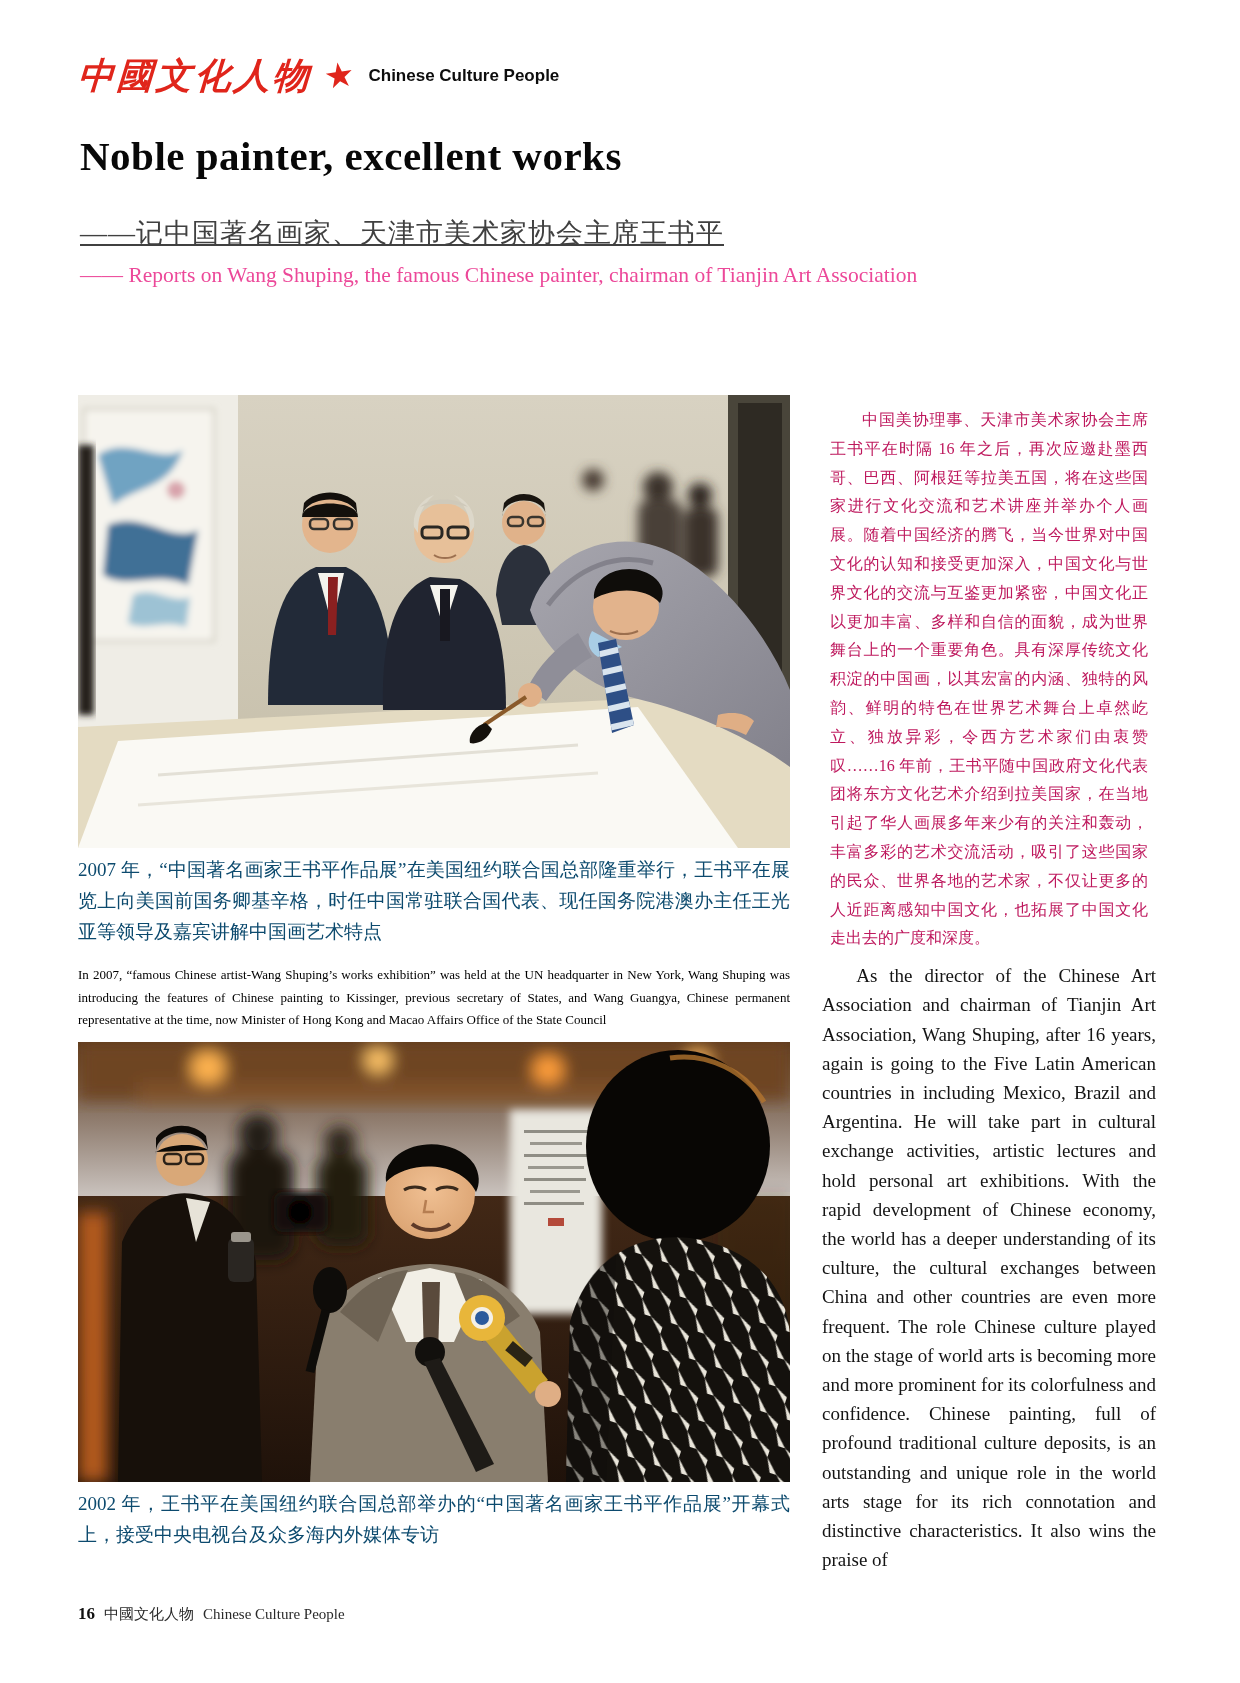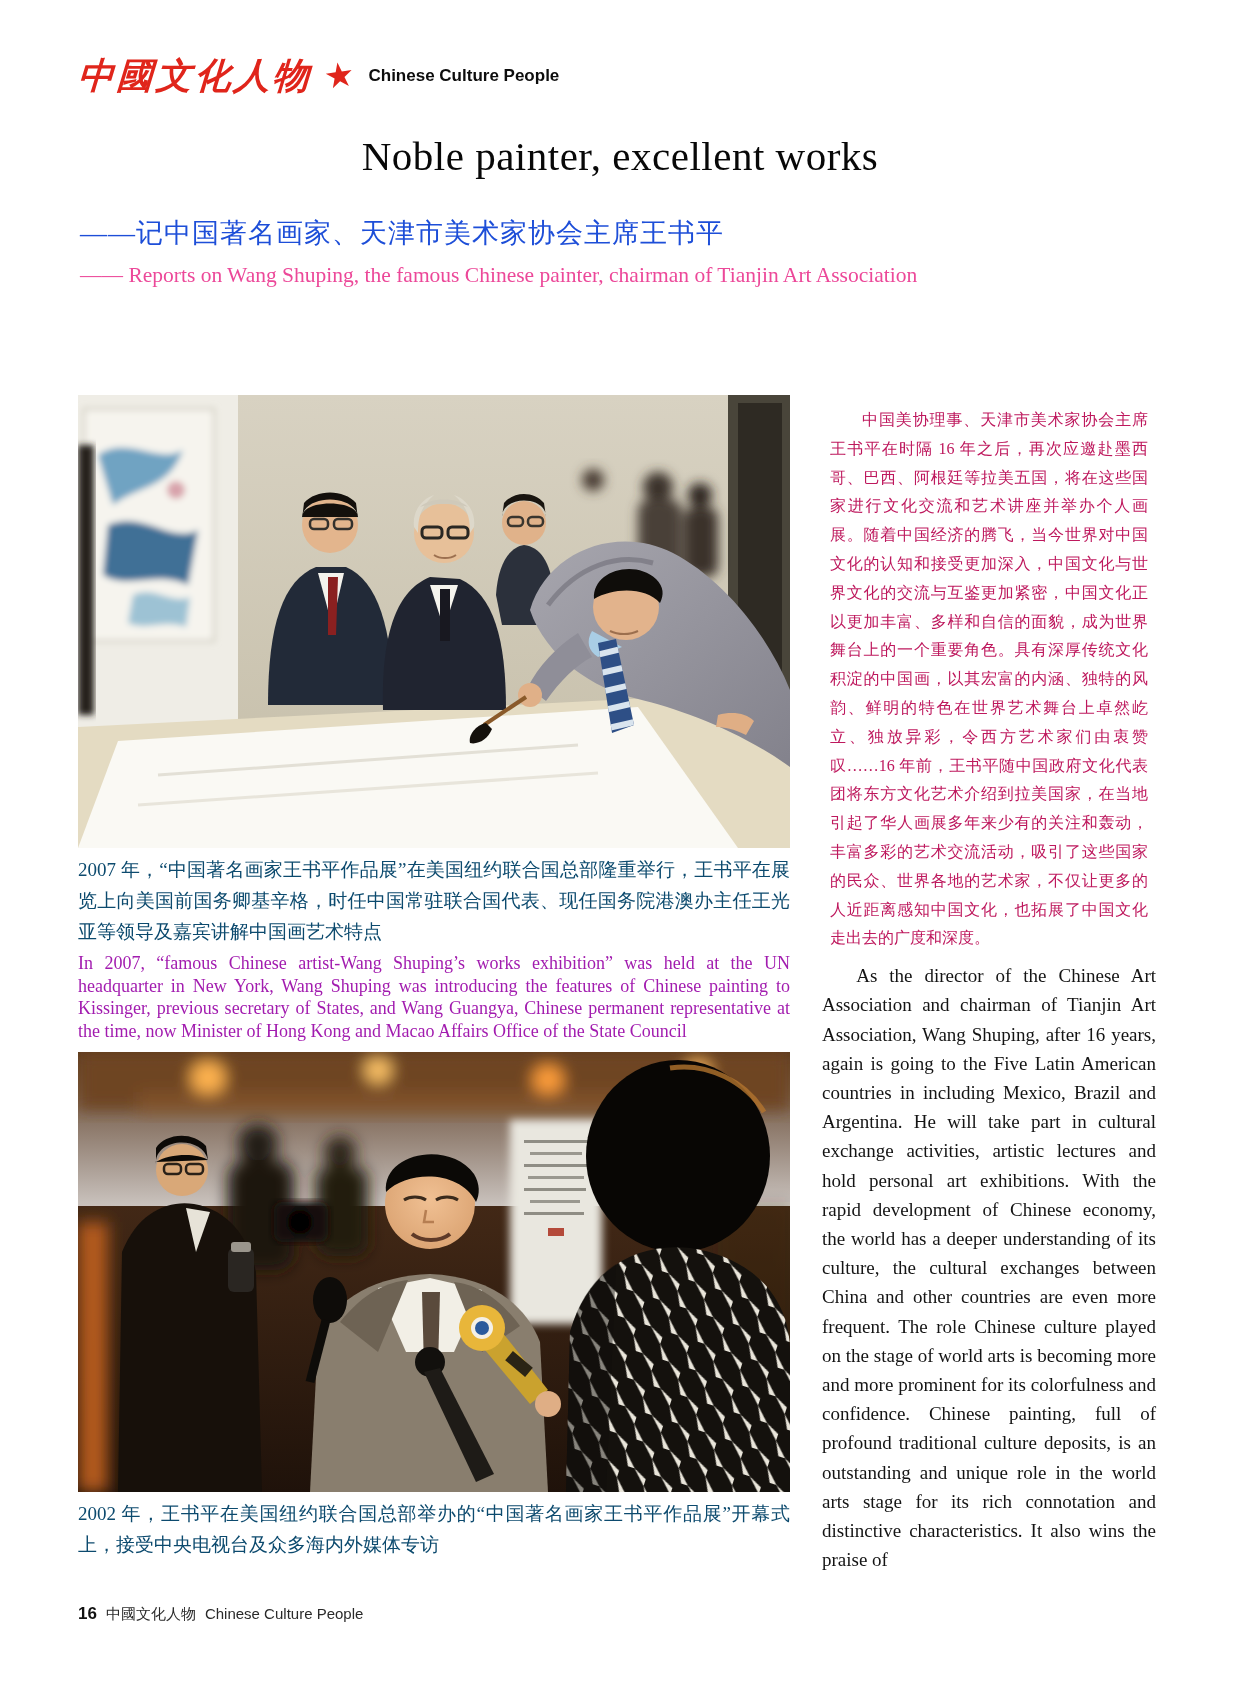--- a/index.html
+++ b/index.html
@@ -34,57 +34,57 @@
     font-weight:bold;font-size:17px;color:#0d0d0d;
     margin-left:2px;
   }
   
   .title-block{position:absolute;left:80px;top:118px;width:1080px;}
   .title-cn{
     font-size:63px;font-weight:bold;letter-spacing:7px;
     line-height:1.1;color:#080808;margin:0;
   }
   .title-en{
-    font-size:41px;font-weight:normal;letter-spacing:0.5px;
-    line-height:1.1;color:#080808;margin:16px 0 0 0;text-align:center;
+    font-size:41px;font-weight:bold;letter-spacing:0.5px;
+    line-height:1.1;color:#080808;margin:16px 0 0 0;
   }
   .subtitle-cn{
-    font-size:27px;color:#1d4ed8;margin:36px 0 0 0;letter-spacing:1px;
+    font-size:27px;color:#404040;margin:36px 0 0 0;letter-spacing:1px;text-decoration:underline;
   }
   .subtitle-en{
     font-size:21.5px;color:#ec4899;margin:12px 0 0 0;
   }
   
   .left-col{position:absolute;left:78px;top:395px;width:712px;}
   .right-col{position:absolute;left:822px;top:398px;width:334px;}
   figure{margin:0;padding:0;}
   .photo{display:block;width:712px;}
   .cap-cn{
     margin-top:6px;
     font-size:19px;line-height:31px;color:#0c4a6e;
     text-align:justify;
   }
   .cap-en{
-    margin-top:5px;
-    font-size:18px;line-height:22.6px;color:#a21caf;
+    margin-top:17px;
+    font-size:13px;line-height:22.6px;color:#000000;
     text-align:justify;
   }
   .photo2-wrap{margin-top:10px;}
   .para-cn{
     font-size:16px;line-height:28.8px;color:#be185d;
     text-align:justify;text-indent:2em;margin:8px;
   }
   .para-en{
     font-size:19px;line-height:29.2px;color:#141414;
     text-align:justify;text-indent:1.8em;margin:6px 0 0 0;
   }
   
   .footer{
     position:absolute;left:78px;top:1604px;
-    font-family:Liberation Sans, sans-serif;
+    font-family:Liberation Serif, serif;
     font-size:15px;color:#2a2a2a;
     display:flex;align-items:baseline;gap:9px;
   }
   .page-num{font-weight:bold;font-size:17px;color:#111;}
 </style>
 </head>
 <body>
 
 <div class="page">
 

